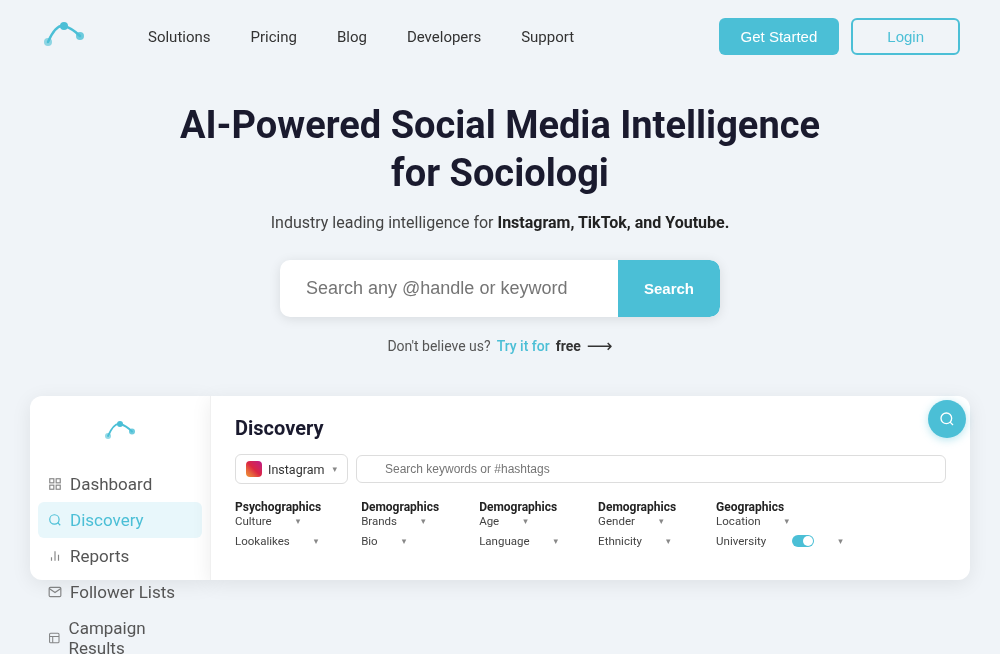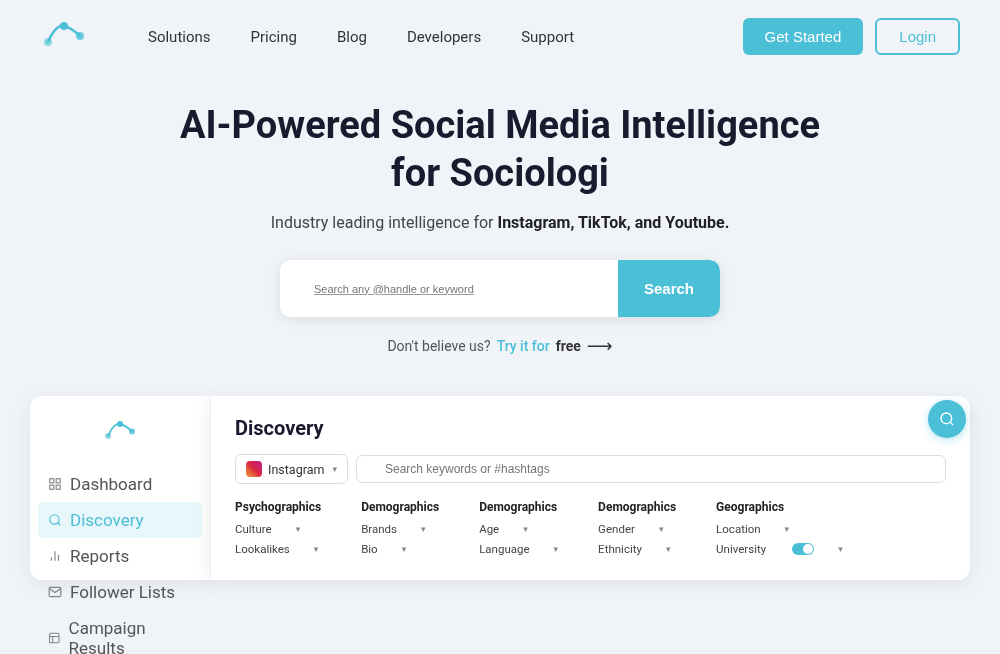--- a/index.html
+++ b/index.html
@@ -52,21 +52,21 @@
       padding: 10px 22px;
       font-size: 15px;
       font-weight: 500;
       cursor: pointer;
     }
     .btn-login {
       background: transparent;
       color: #4bbfd6;
       border: 2px solid #4bbfd6;
       border-radius: 6px;
-      padding: 8px 22px;
+      padding: 8px 34px;
       font-size: 15px;
       font-weight: 500;
       cursor: pointer;
     }
 
     
     .hero {
       text-align: center;
       padding: 30px 20px 24px;
       background: #f0f4f8;
@@ -99,25 +99,24 @@
       background: white;
       border-radius: 10px;
       box-shadow: 0 2px 12px rgba(0,0,0,0.1);
       width: 440px;
       overflow: hidden;
     }
     .search-input {
       flex: 1;
       border: none;
       outline: none;
-      padding: 14px 34px;
-      font-size: 11px;
+      padding: 14px 26px;
+      font-size: 18px;
       color: #999;
       background: transparent;
-      text-decoration: underline;
     }
     .search-btn {
       background: #4bbfd6;
       color: white;
       border: none;
       padding: 20px 26px;
       font-size: 15px;
       font-weight: 600;
       cursor: pointer;
       border-radius: 0 10px 10px 0;
@@ -251,21 +250,21 @@
 
     
     .filter-categories {
       display: flex;
       gap: 40px;
     }
     .filter-category h4 {
       font-size: 12px;
       font-weight: 700;
       color: #222;
-      margin-bottom: 8px;
+      margin-bottom: 0;
     }
     .filter-tags {
       display: flex;
       flex-direction: column;
       gap: 6px;
     }
     .filter-tag {
       display: flex;
       align-items: center;
       gap: 22px;

